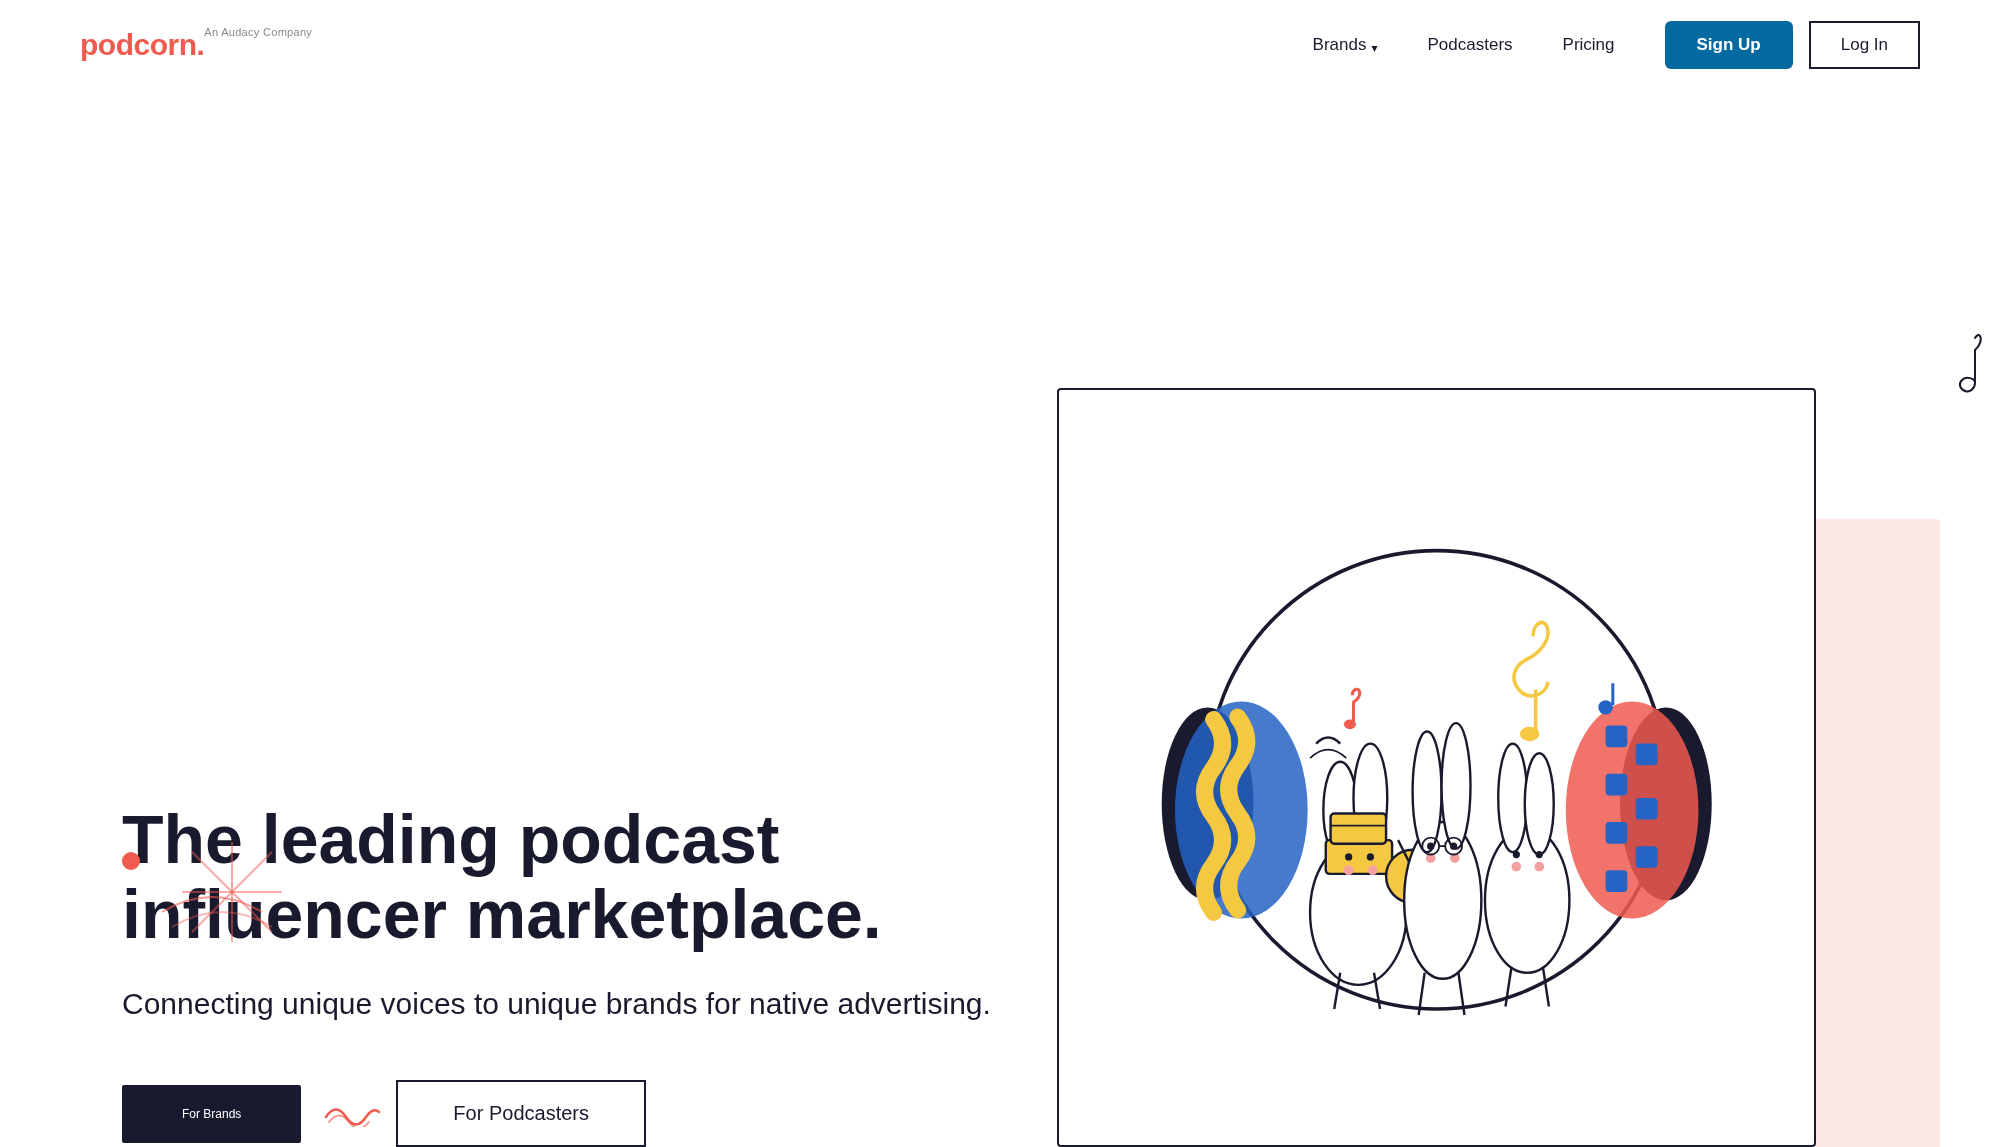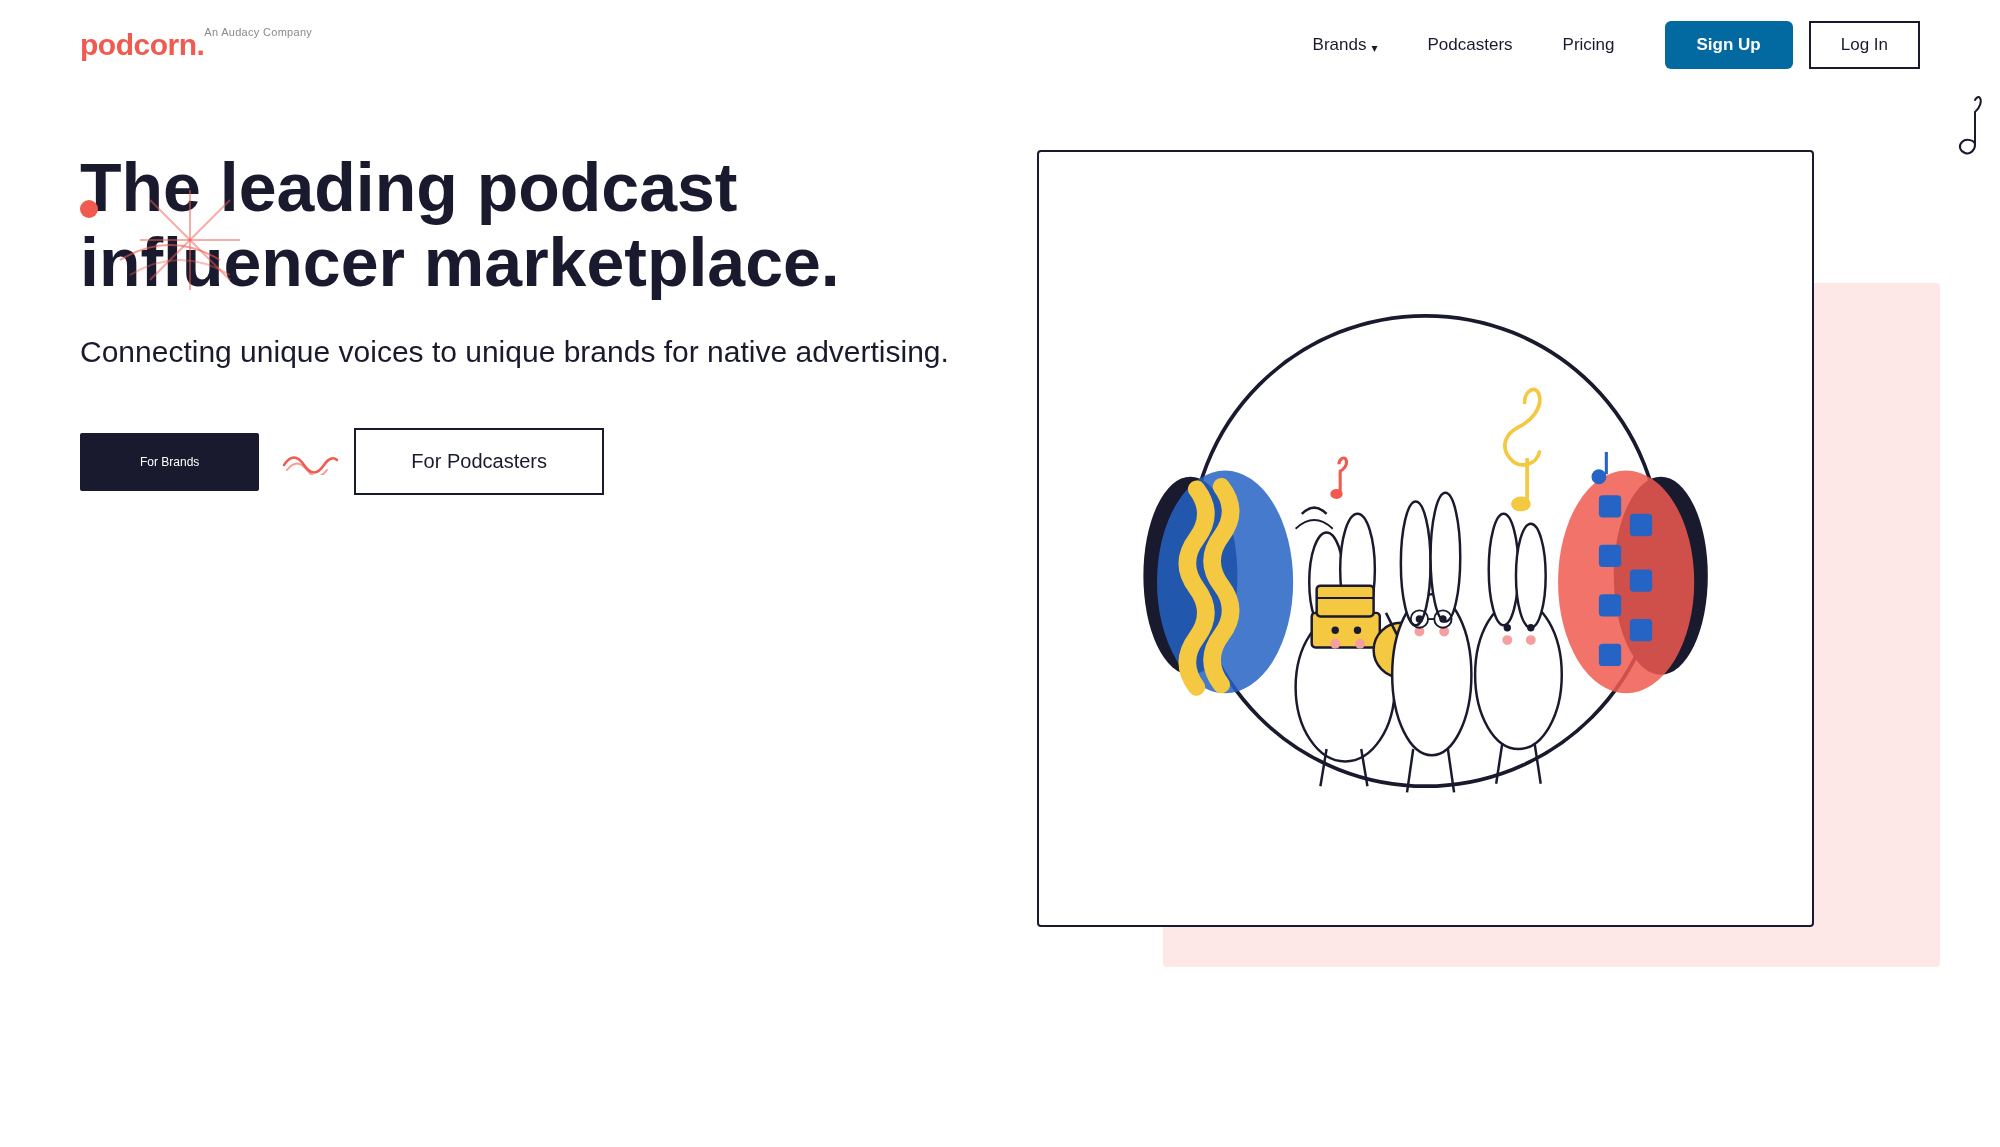--- a/index.html
+++ b/index.html
@@ -95,25 +95,26 @@
       padding: 12px 30px;
       font-size: 17px;
       font-weight: 500;
       border-radius: 0;
       cursor: pointer;
     }
 
     
     .hero {
       display: flex;
-      align-items: flex-start;
+      align-items: flex-end;
       padding: 60px 80px 0;
       min-height: calc(1147px - 90px);
       position: relative;
       overflow: hidden;
+      margin-left: 42px;
     }
 
     .hero-left {
       flex: 0 0 52%;
       padding-right: 60px;
       position: relative;
       z-index: 2;
     }
 
     .hero-heading {

